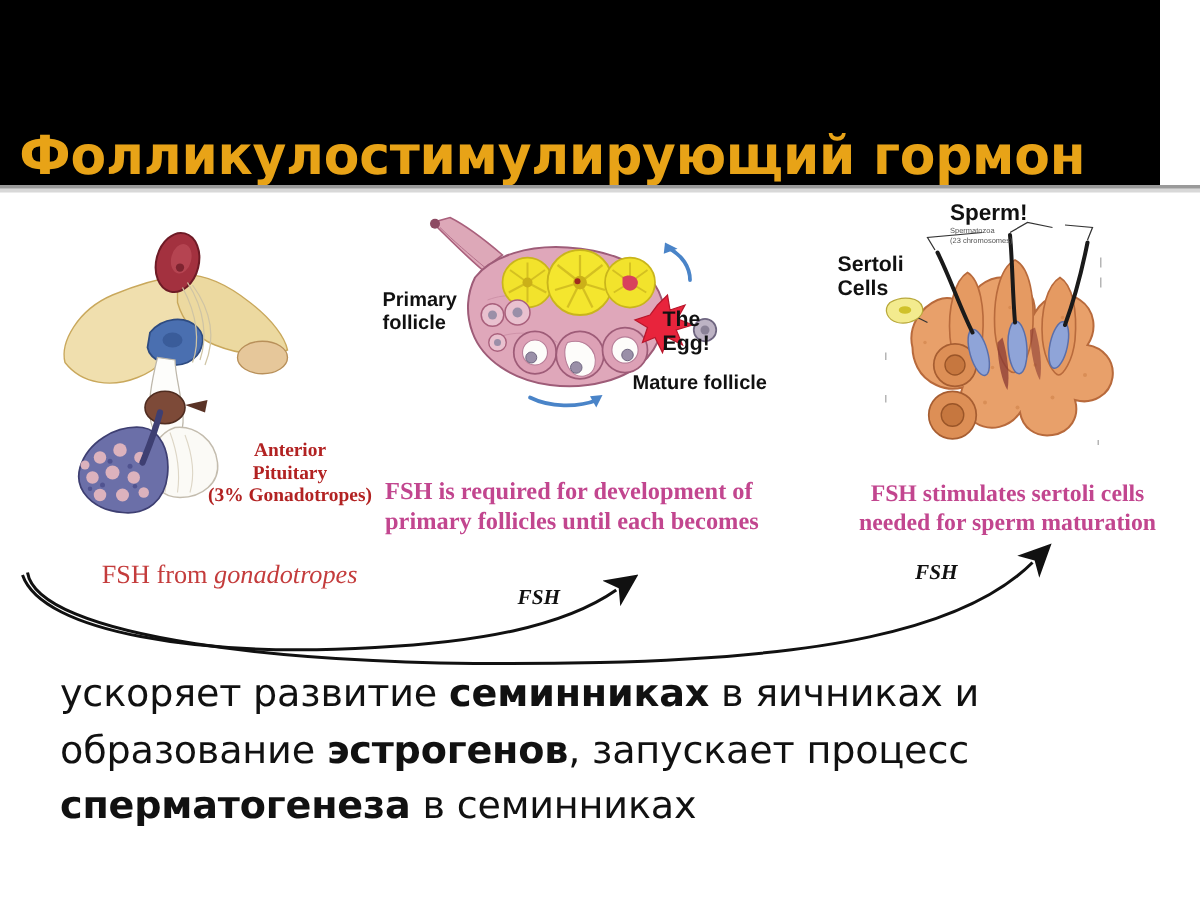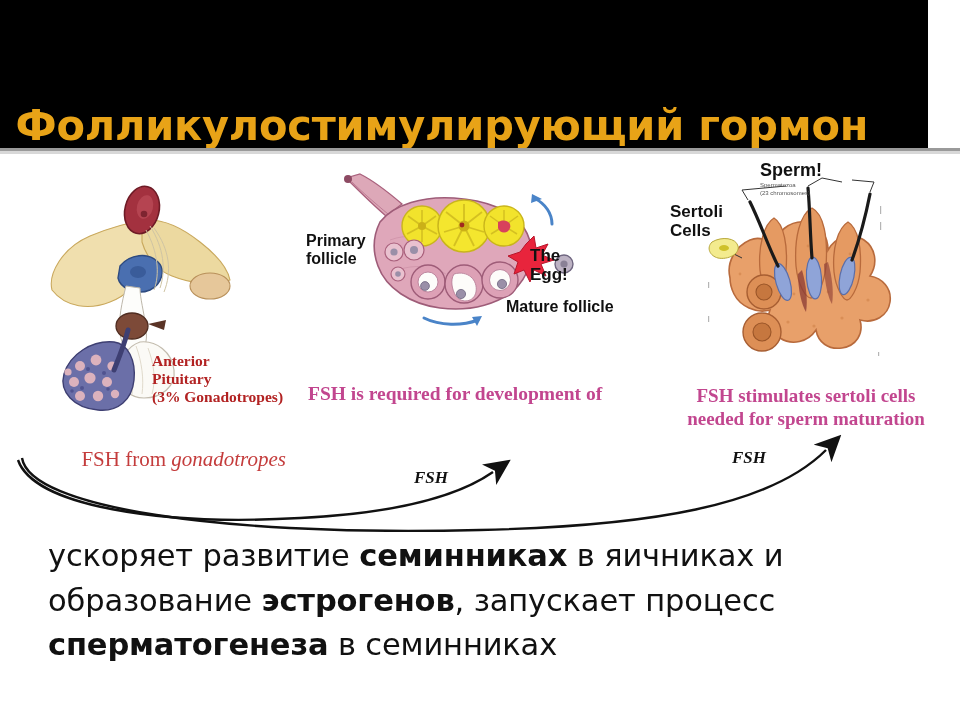--- a/index.html
+++ b/index.html
@@ -63,20 +63,21 @@
     position: absolute;
     left: 0; top: 156px;
     width: 960px;
     height: 360px;
   }
   .panel { position: absolute; }
 
   .panel-caption {
     font-family: "Liberation Serif", serif;
     font-weight: 700;
+    text-align: center;
   }
 
   
   #panel-pituitary { left: 4px; top: 6px; width: 312px; height: 344px; }
   #pituitary-art {
     position: absolute; left: 10px; top: 12px;
     width: 240px; height: 240px;
   }
   .cap-anterior {
     position: absolute;
@@ -379,20 +380,21 @@
         <div>follicle</div>
       </div>
       <div class="lbl-theegg">
         <div>The</div>
         <div>Egg!</div>
       </div>
       <div class="lbl-mature">Mature follicle</div>
 
       <div class="cap-ovary">
         <span class="body-line">FSH is required for development of</span>
+        <span class="body-line">primary follicles until each becomes</span>
       </div>
     </div>
 
     <div class="panel" id="panel-sertoli">
 
       <svg id="sertoli-art" viewBox="0 0 200 200">
 
         <path d="M28 112 C24 96 34 80 48 74 C58 70 66 74 70 82
                  C74 66 88 54 104 56 C118 58 126 70 126 84
                  C134 70 150 66 162 74 C174 82 176 98 168 110

